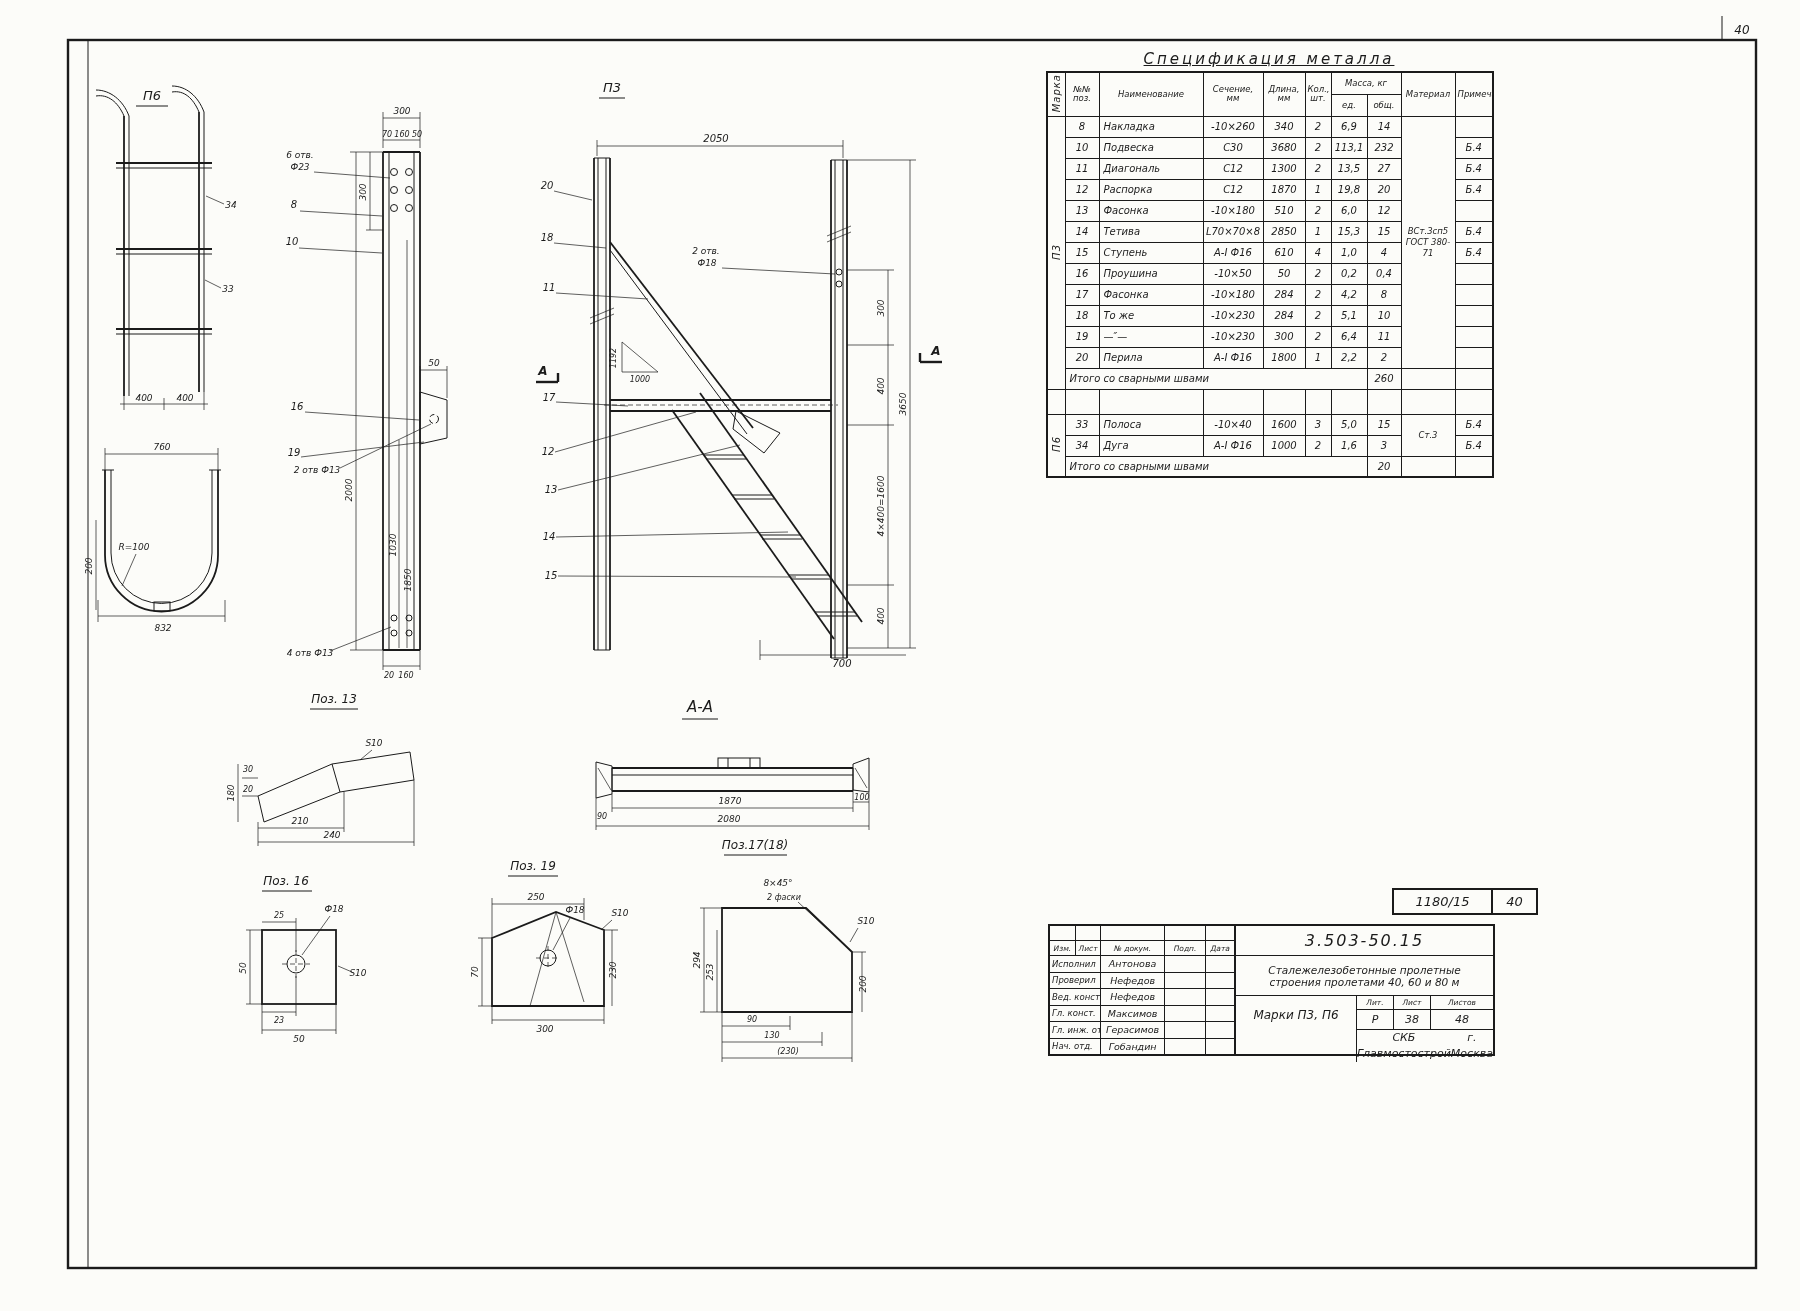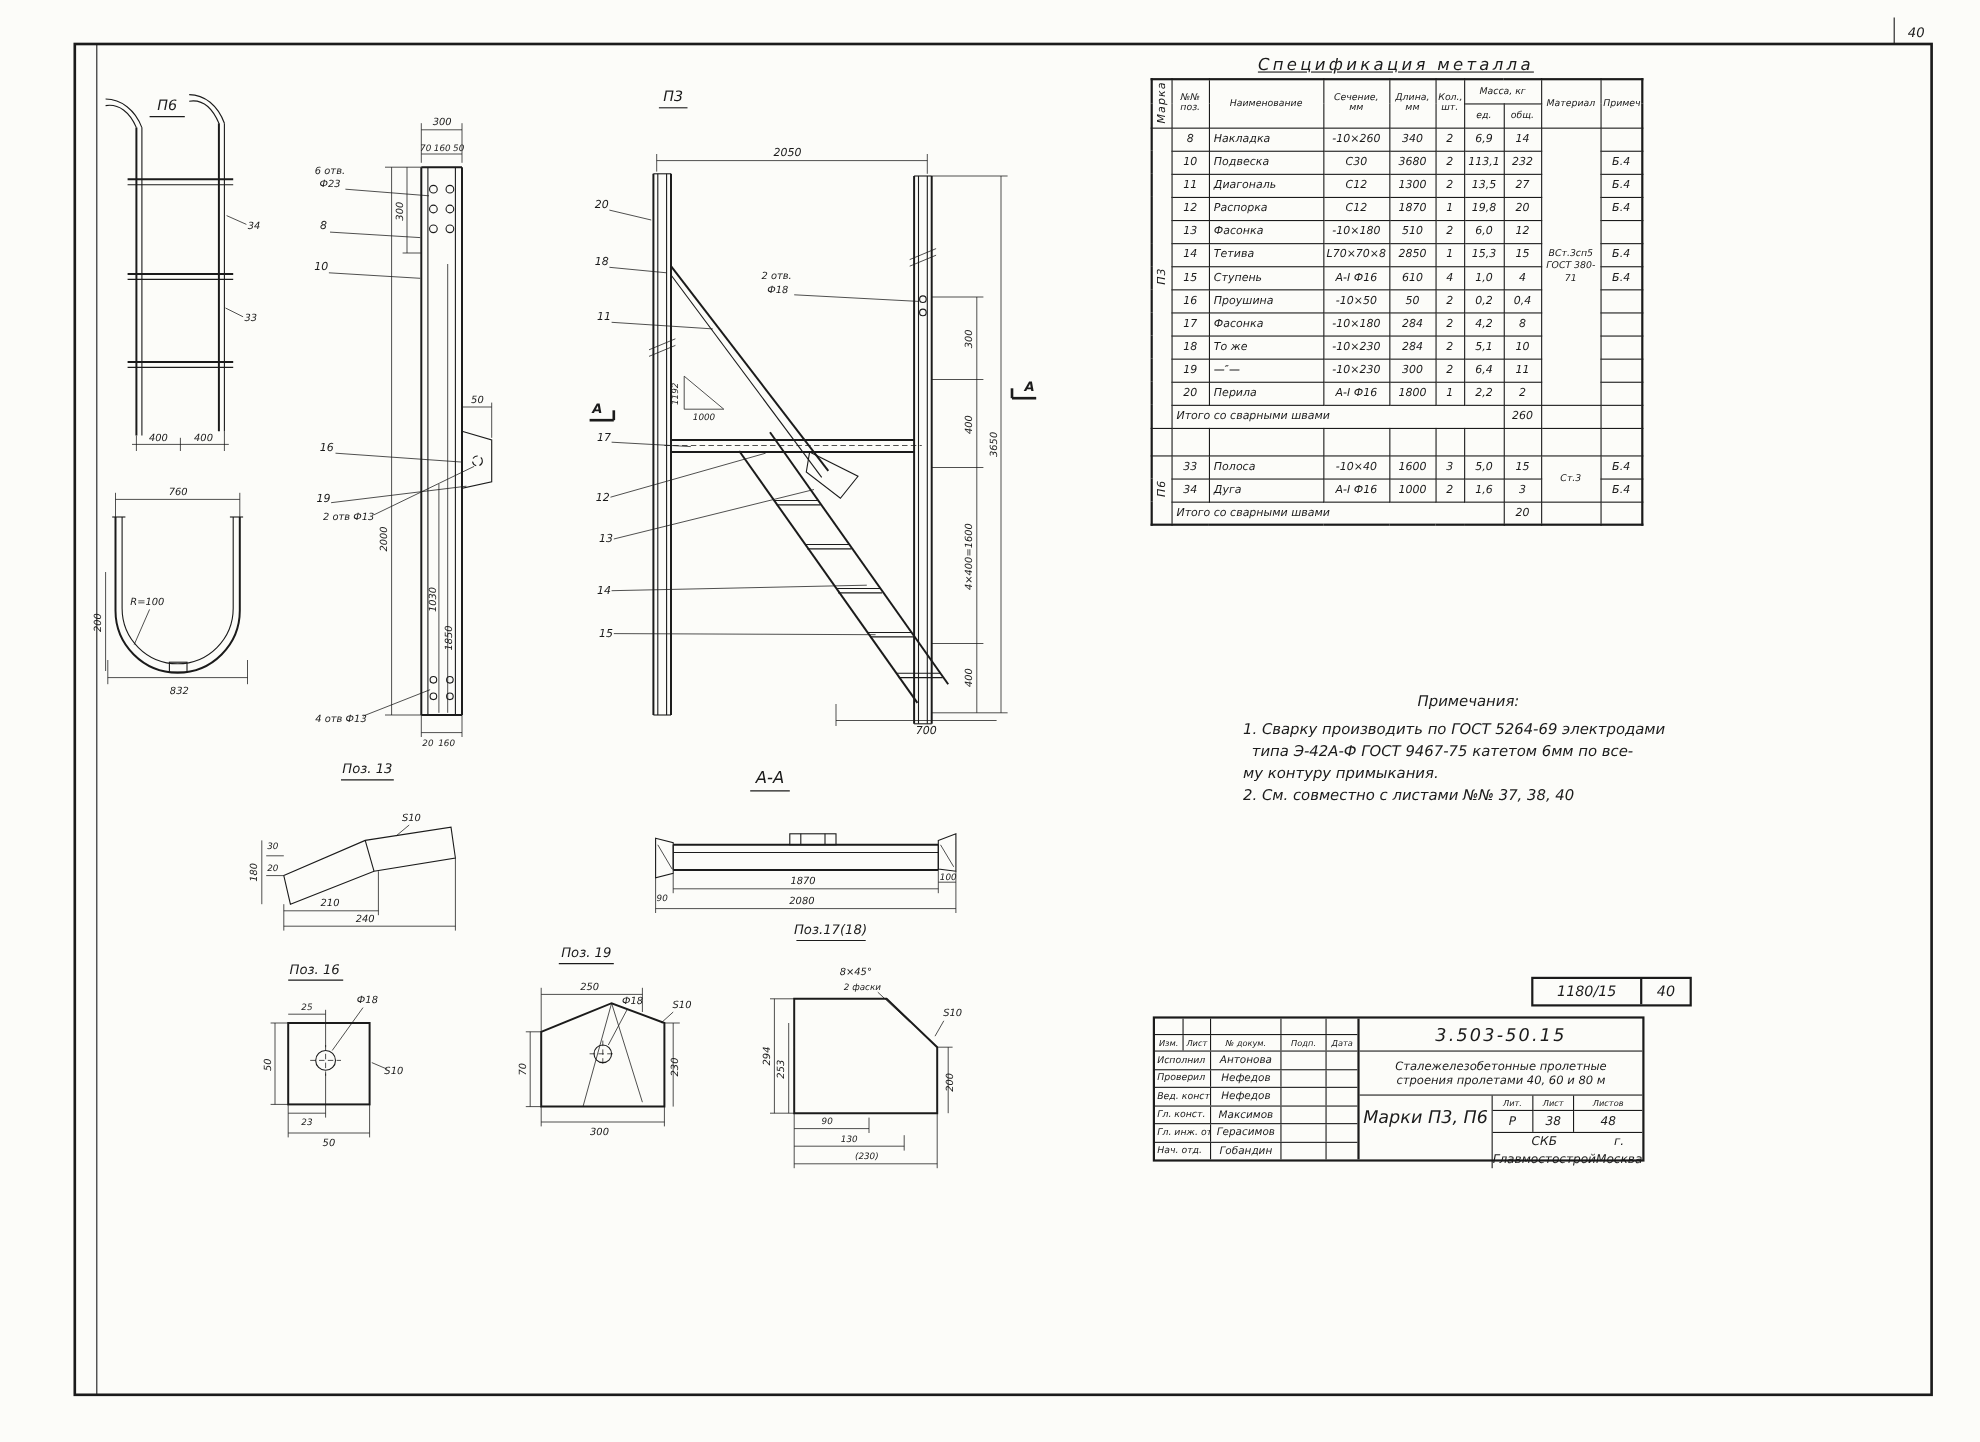--- a/index.html
+++ b/index.html
@@ -53,21 +53,21 @@
   .sr-name{width:64px;font-size:9.5px;}
   .sr-sig{width:42px;} .sr-date{width:28px;border-right:none;}
   .stamp-right{width:257px;display:flex;flex-direction:column;}
   .doc-num{height:30px;border-bottom:1px solid #1b1b1b;display:flex;align-items:center;justify-content:center;
            font-size:16px;letter-spacing:2px;flex:none;box-sizing:border-box;}
   .project{height:40px;border-bottom:1px solid #1b1b1b;font-size:10.5px;line-height:12px;text-align:center;
            display:flex;align-items:center;justify-content:center;padding:2px 6px;box-sizing:border-box;flex:none;}
   .r3{flex:1;display:flex;}
   .r3a{width:146px;border-right:1px solid #1b1b1b;box-sizing:border-box;display:flex;flex-direction:column;}
   .sheet-title{flex:1;font-size:10.5px;line-height:13px;padding:4px 4px;border-bottom:1px solid #1b1b1b;box-sizing:border-box;}
-  .marks{height:38px;display:flex;align-items:center;justify-content:center;font-size:16px;flex:none;}
+  .marks{height:38px;display:flex;align-items:center;justify-content:center;font-size:12px;flex:none;}
   .r3b{flex:1;display:flex;flex-direction:column;}
   .litgrid{height:34px;border-bottom:1px solid #1b1b1b;box-sizing:border-box;flex:none;}
   .lg{display:flex;}
   .lg-c{width:37px;border-right:1px solid #1b1b1b;box-sizing:border-box;display:flex;align-items:center;justify-content:center;}
   .lg-c.last{border-right:none;flex:1;}
   .lg.r .lg-c{height:14px;font-size:7.5px;border-bottom:1px solid #1b1b1b;}
   .lg.v .lg-c{height:19px;font-size:11px;}
   .org{flex:1;display:flex;flex-direction:row;align-items:center;justify-content:center;font-size:11px;line-height:16px;text-align:center;}
 </style>
 </head>
@@ -621,27 +621,20 @@
           <tr>
             <td class="lft" colspan="6">Итого со сварными швами</td>
             <td>20</td>
             <td></td>
             <td></td>
           </tr>
         </tbody>
     </table>
   </div>
 
-  <div class="notes">
-    <div class="notes-title">Примечания:</div>
-    <div class="notes-line">1. Сварку производить по ГОСТ 5264-69 электродами</div>
-    <div class="notes-line ind">типа Э-42А-Ф  ГОСТ 9467-75  катетом 6мм по все-</div>
-    <div class="notes-line">му контуру примыкания.</div>
-    <div class="notes-line">2. См. совместно с листами №№ 37, 38, 40</div>
-  </div>
 
   <div class="docbox">
     <div class="db-a">1180/15</div>
     <div class="db-b">40</div>
   </div>
 
   <div class="stamp">
     <div class="stamp-left">
       <div class="sig-top">
         <div class="sc w26"></div>

